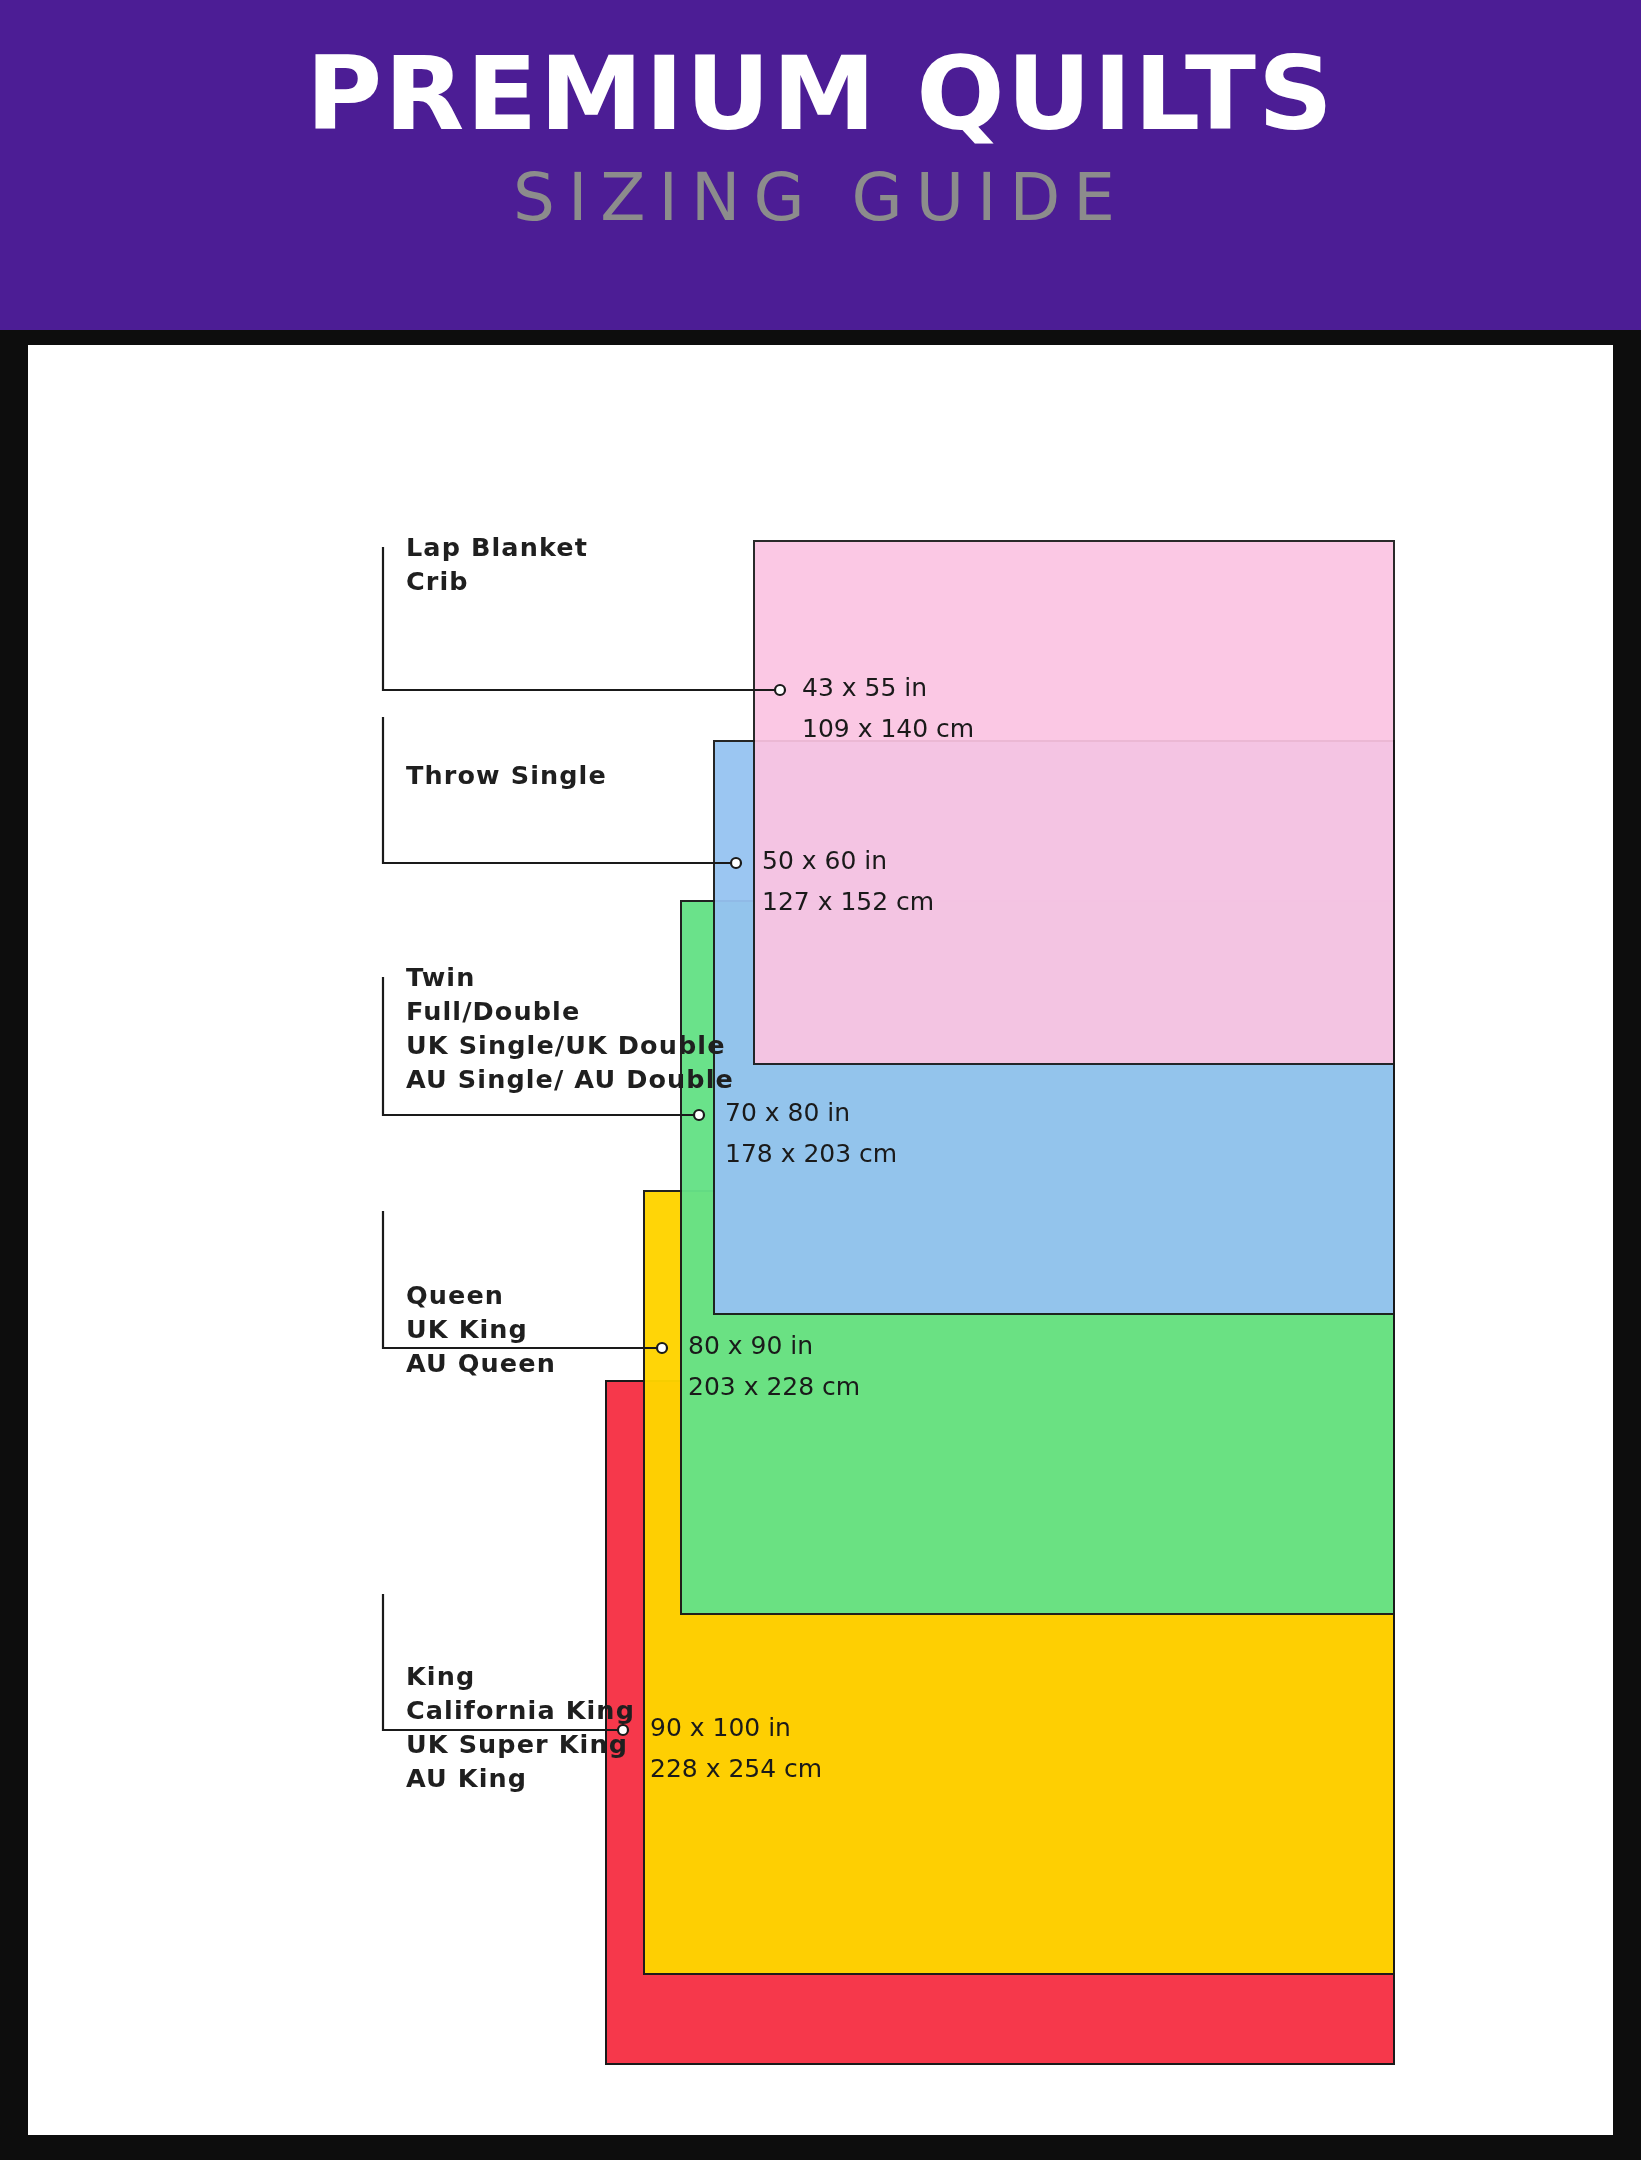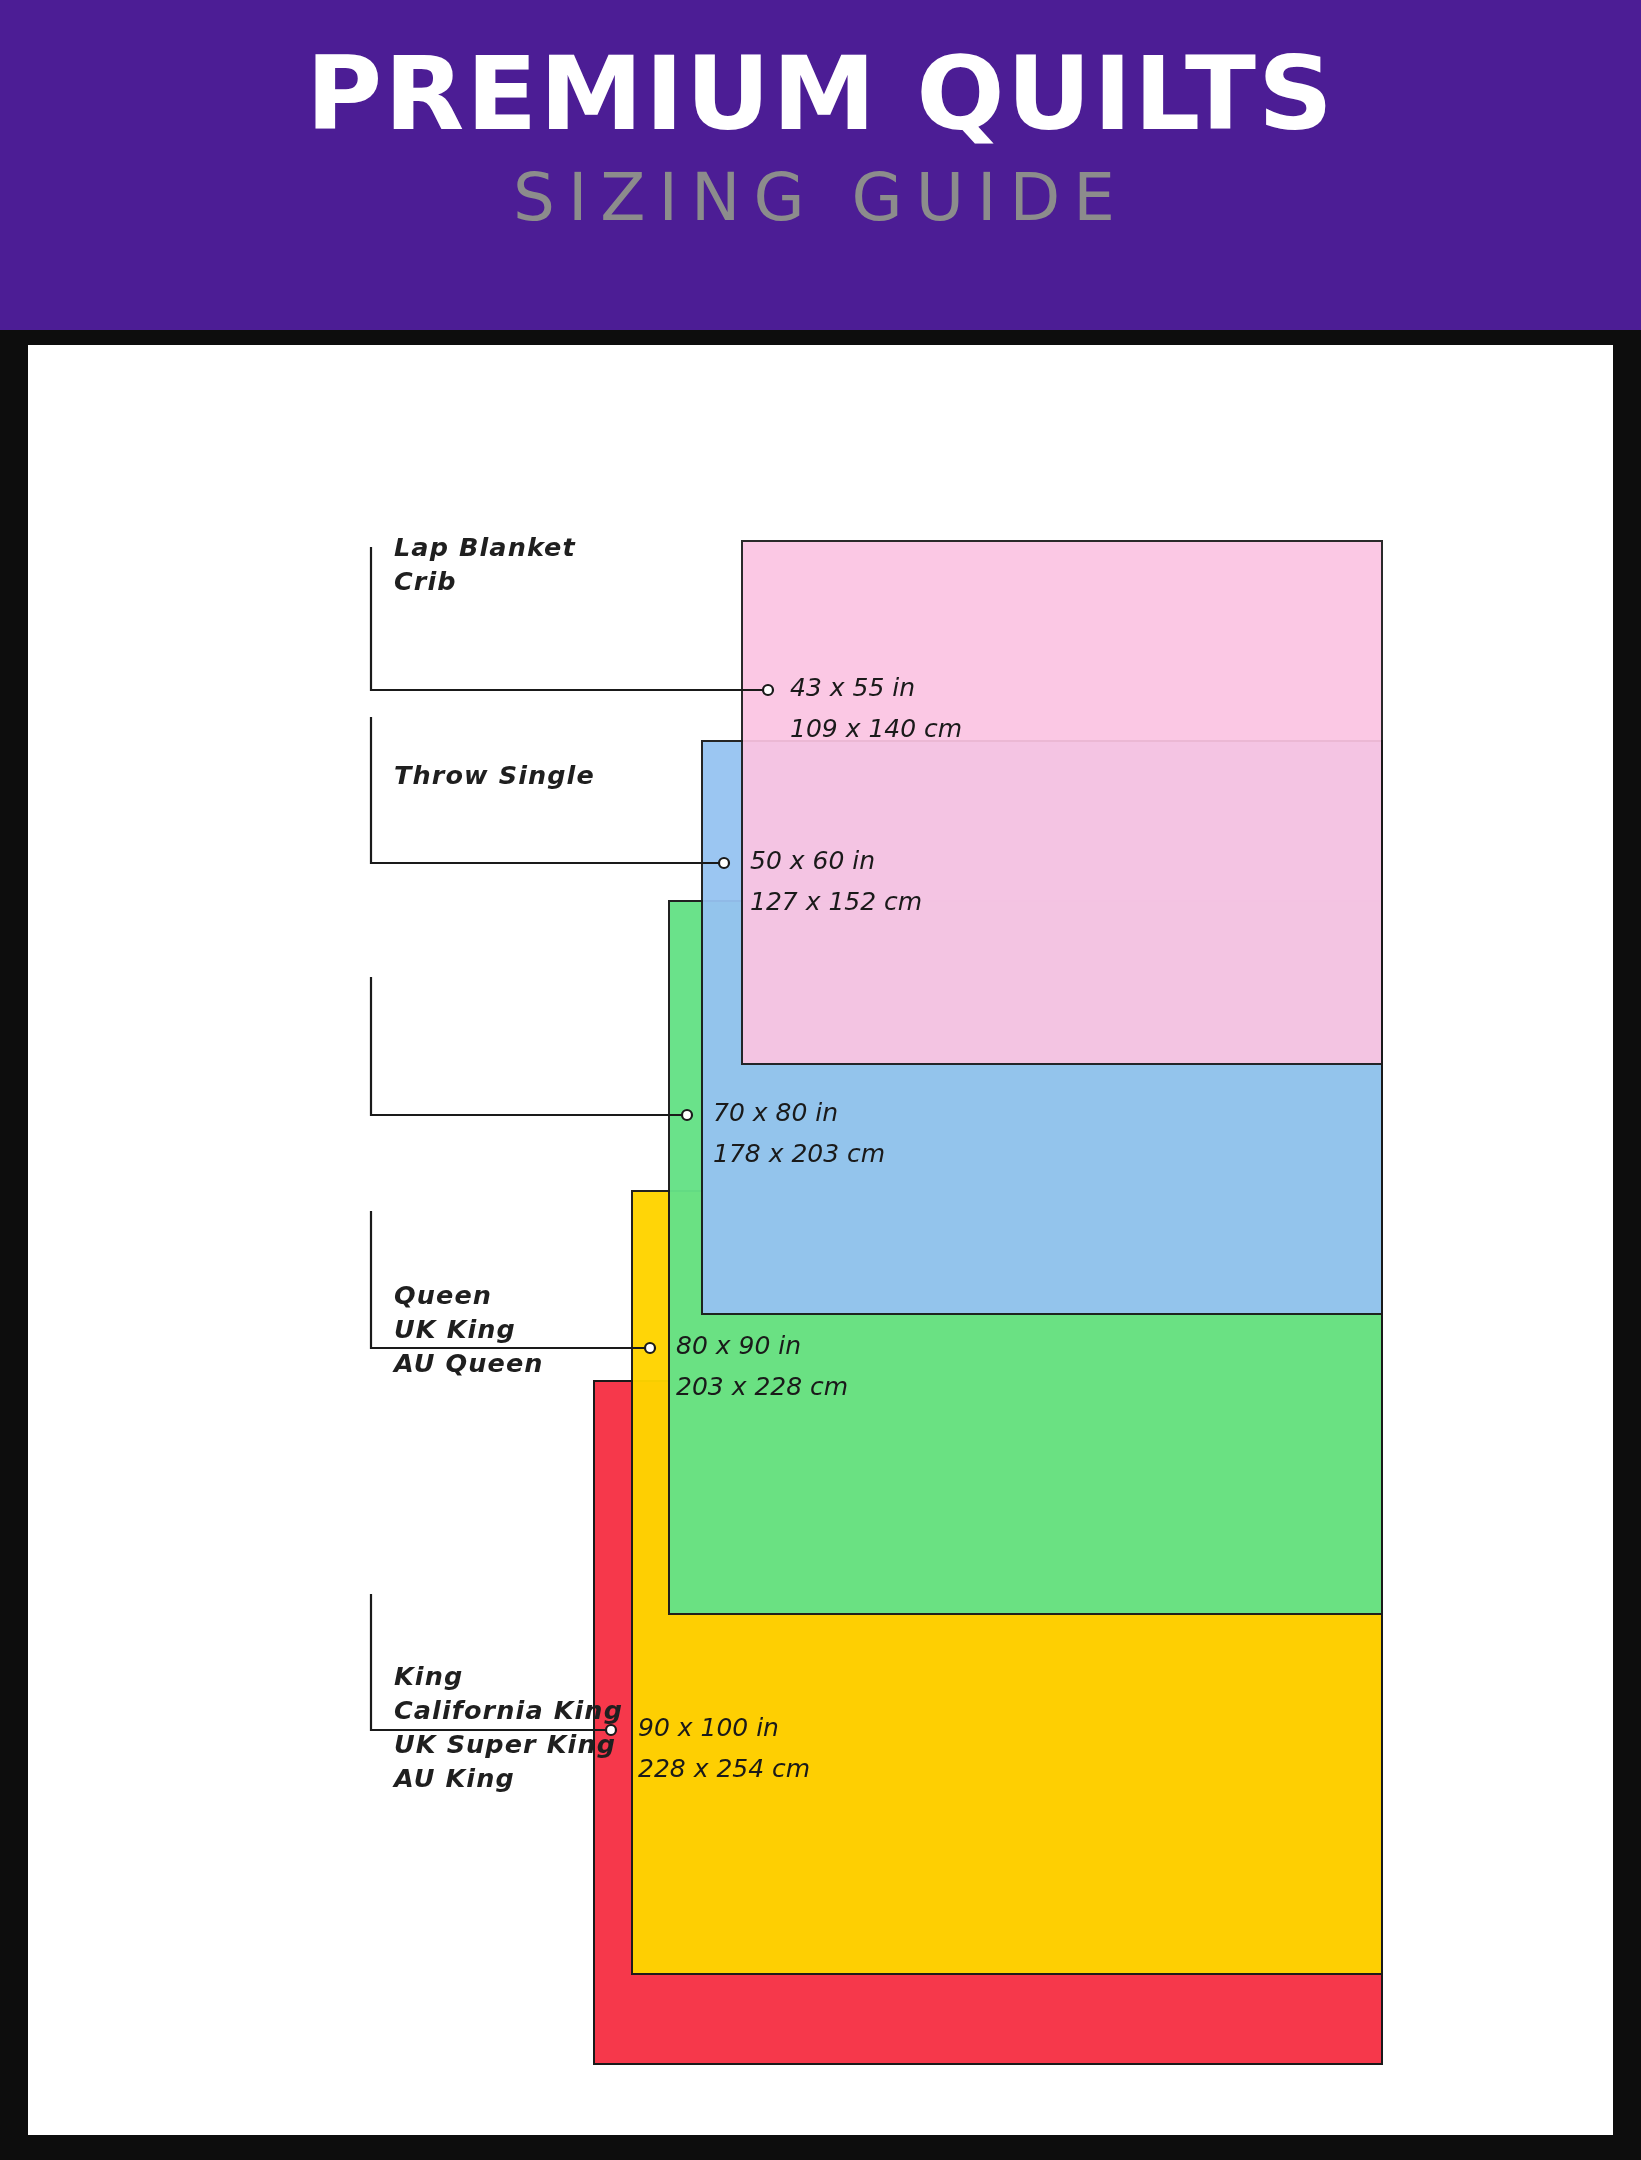--- a/index.html
+++ b/index.html
@@ -57,25 +57,24 @@
   .canvas {
     position: absolute;
     left: 28px;
     top: 345px;
     width: 1585px;
     height: 1790px;
     background: #ffffff;
   }
   .diagram {
     position: absolute;
-    left: 0;
+    left: 12px;
     top: 0;
     width: 1585px;
     height: 1790px;
-    font-style: italic;
   }
   
   .sz {
     position: absolute;
     box-sizing: border-box;
     border: 2.5px solid #1a1a1a;
   }
   
   .cat {
     position: absolute;
@@ -149,20 +148,26 @@
 
       <div class="cat" style="left:366px; top:185px;">
         <div>Lap Blanket</div>
         <div>Crib</div>
       </div>
 
       <div class="cat" style="left:366px; top:413px;">
         <div>Throw Single</div>
       </div>
 
+      <div class="cat" style="left:366px; top:615px;">
+        <div>Twin</div>
+        <div>Full/Double</div>
+        <div>UK Single/UK Double</div>
+        <div>AU Single/ AU Double</div>
+      </div>
 
       <div class="cat" style="left:366px; top:1314px;">
         <div>King</div>
         <div>California King</div>
         <div>UK Super King</div>
         <div>AU King</div>
       </div>
 
       <div class="cat" style="left:366px; top:933px;">
         <div>Queen</div>

